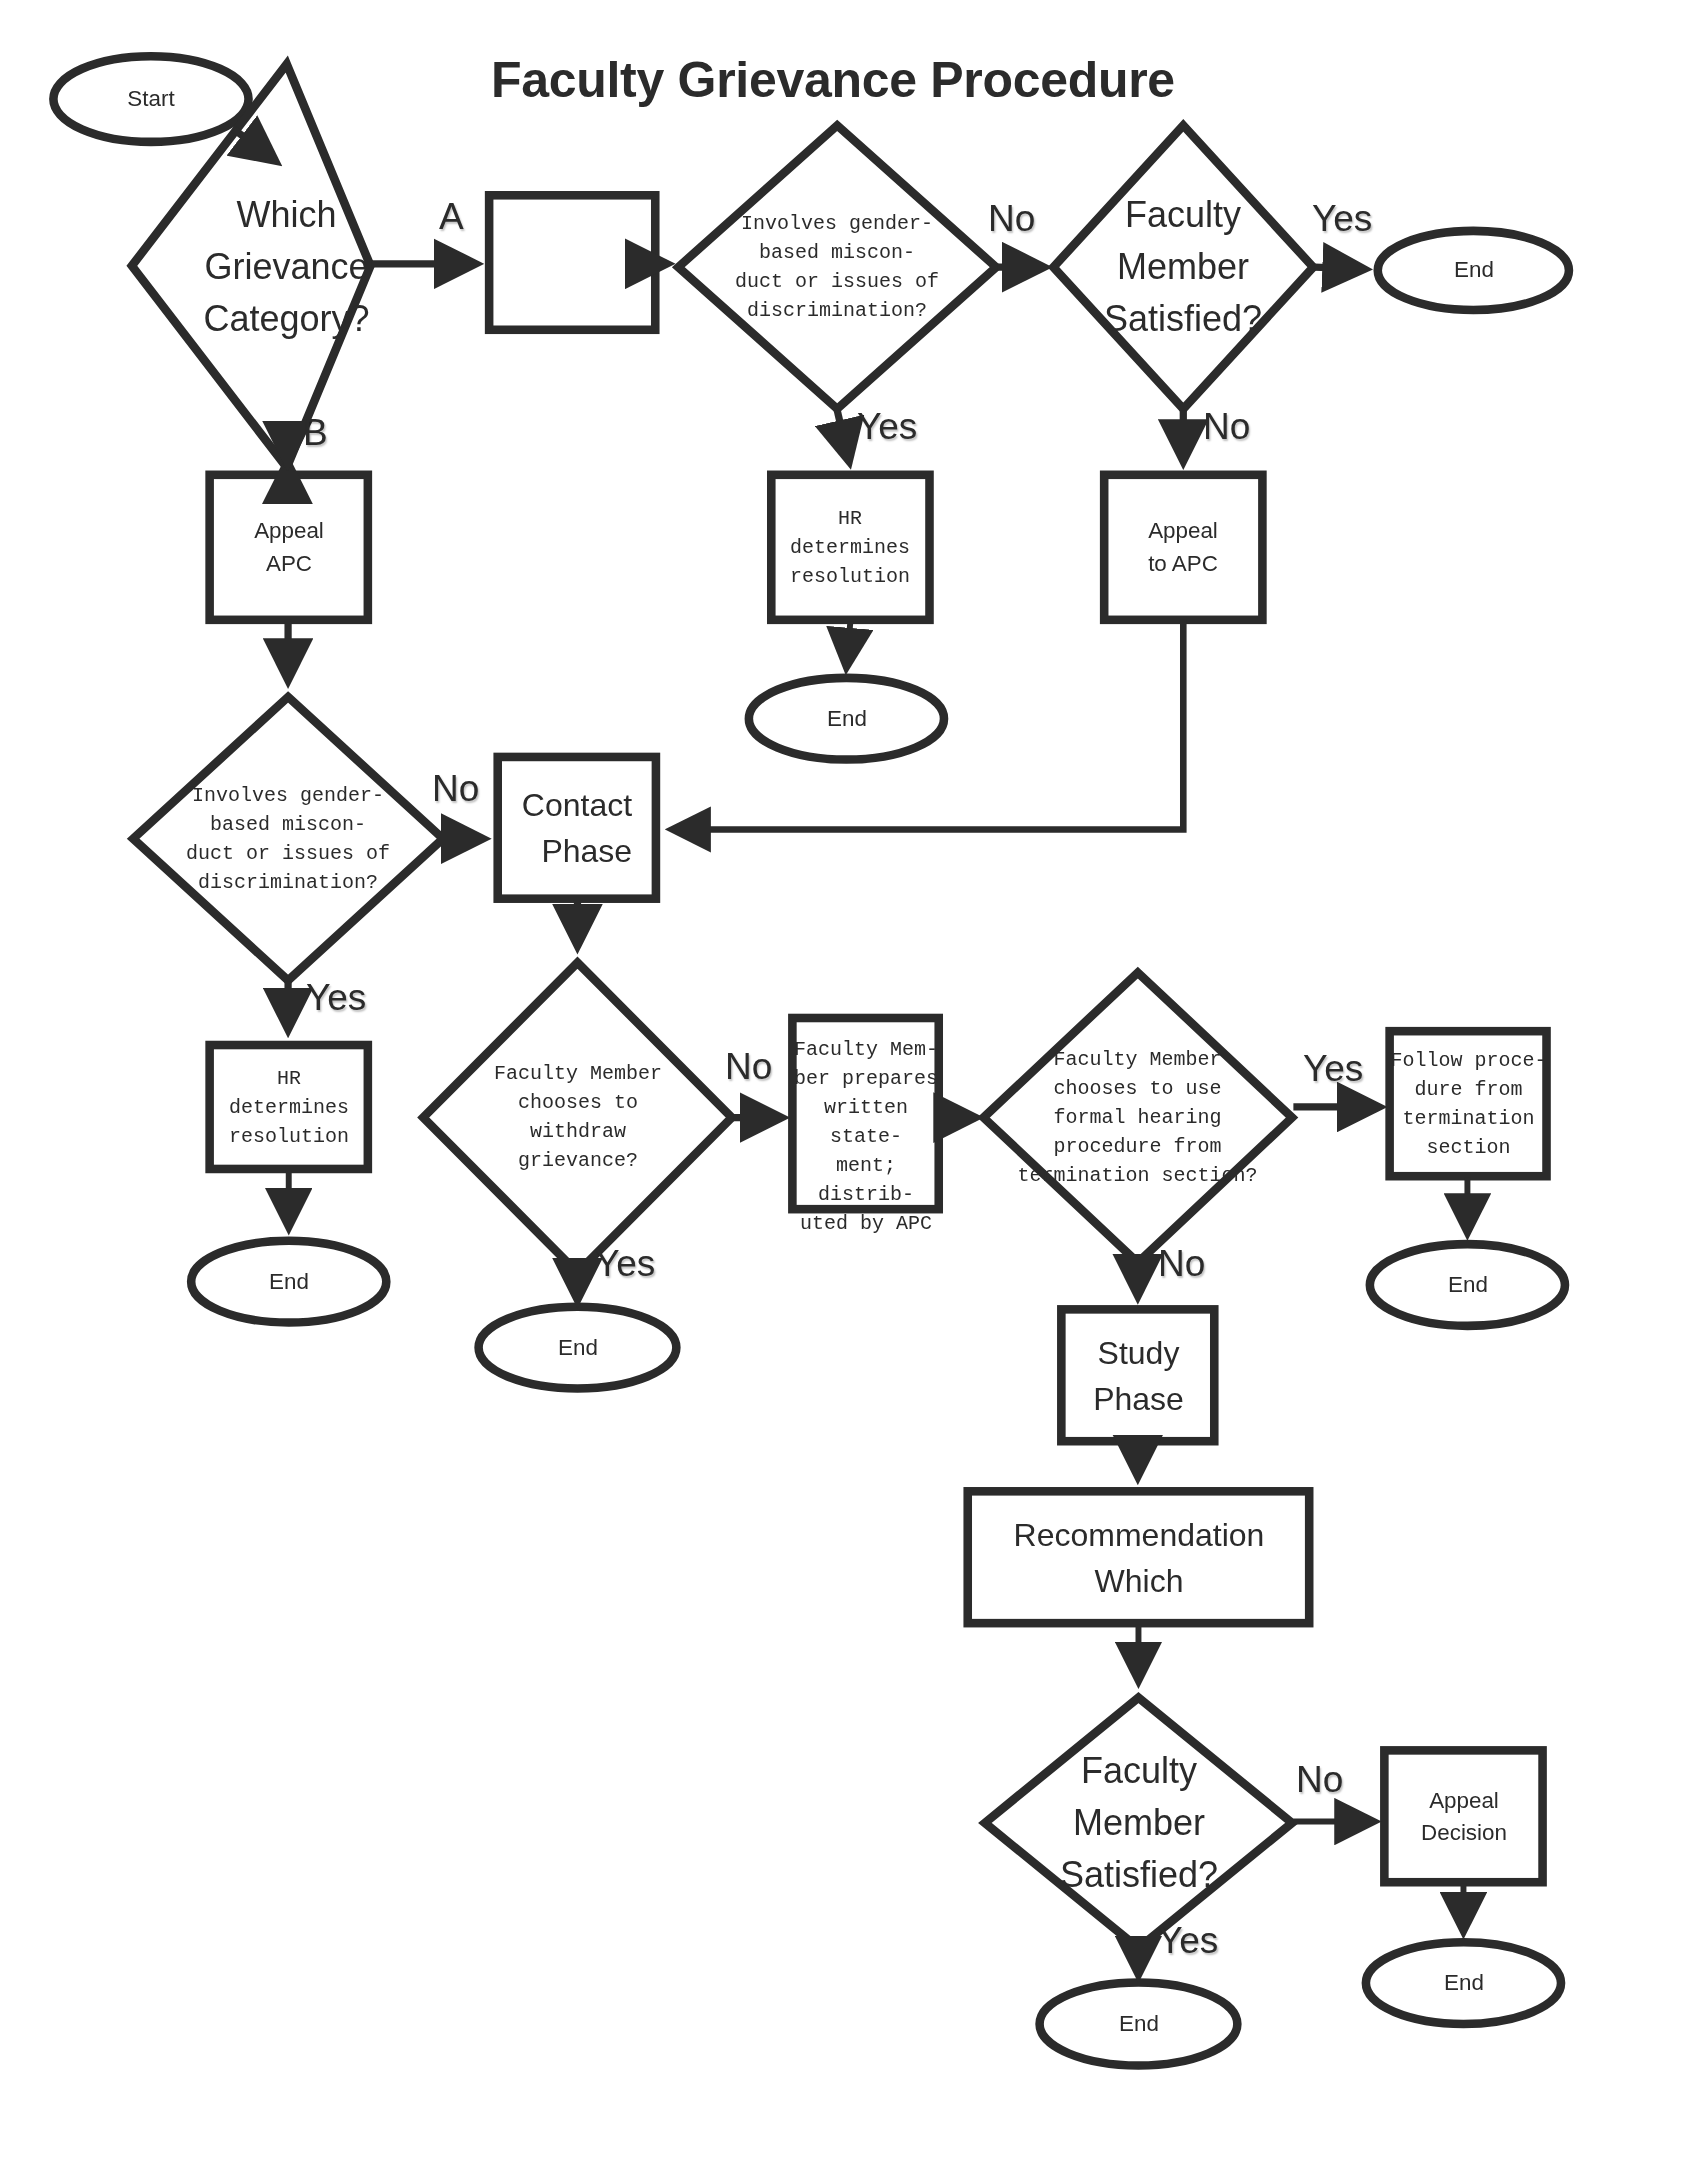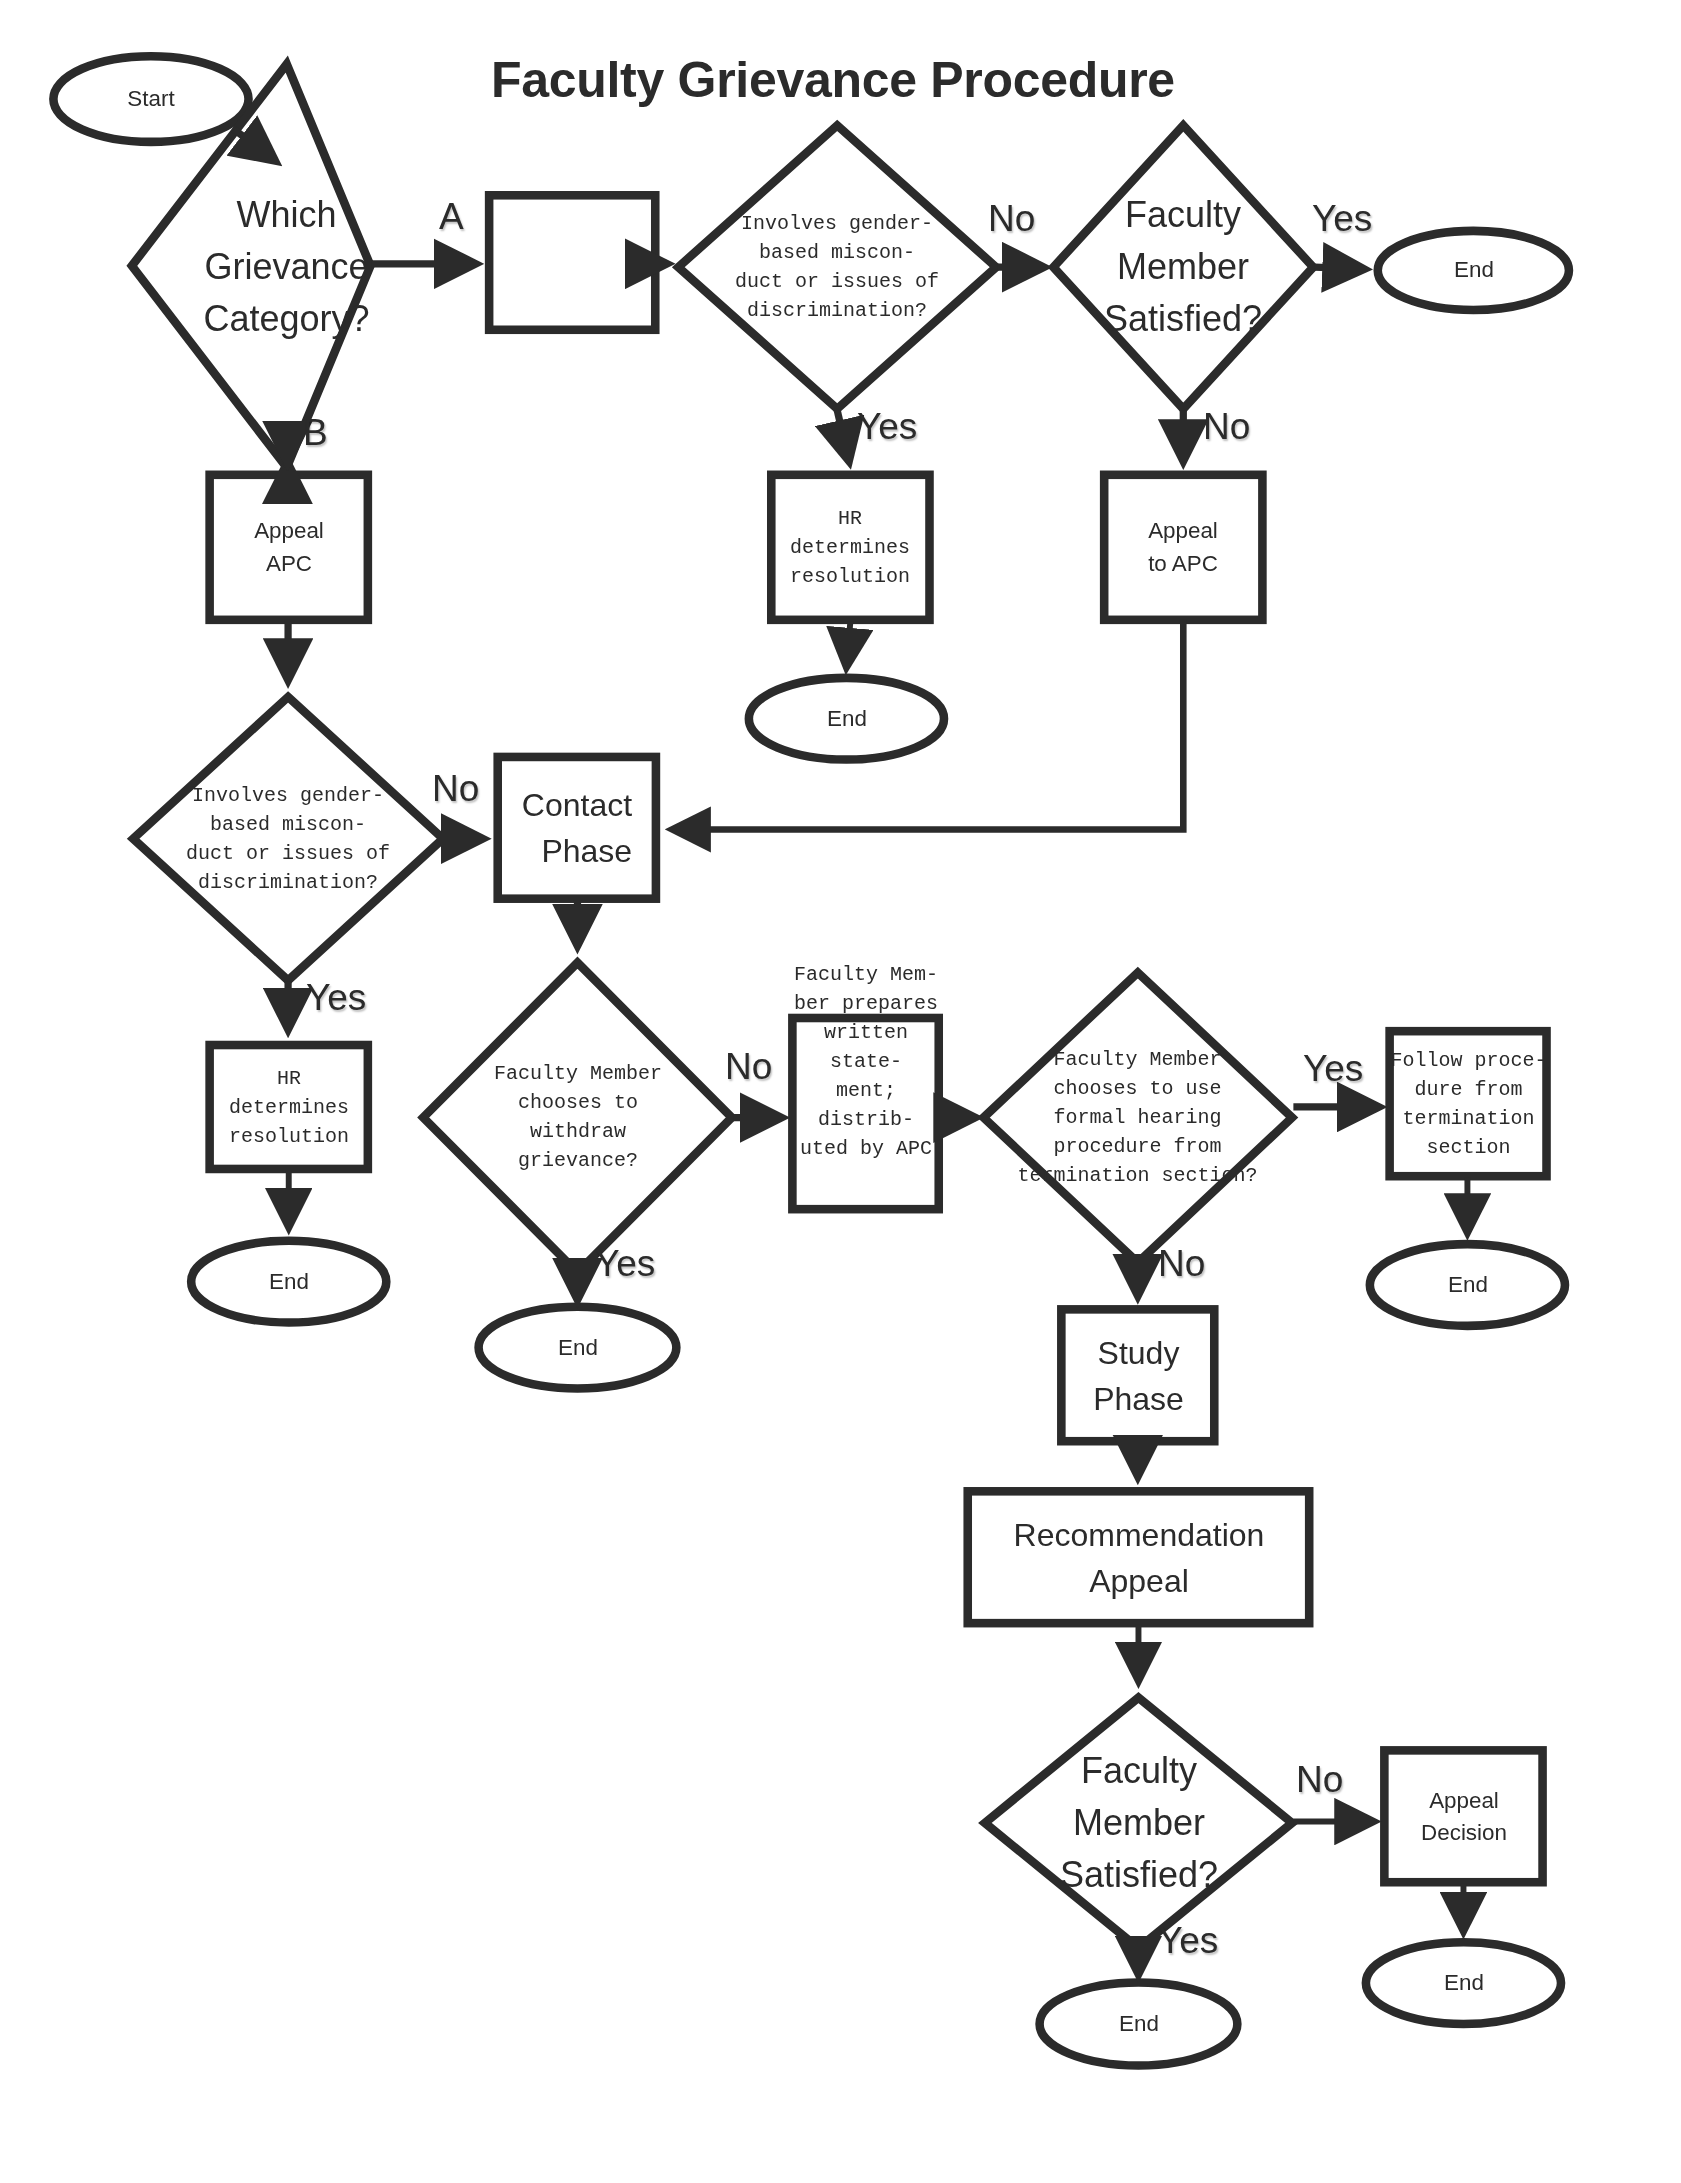--- a/index.html
+++ b/index.html
@@ -232,21 +232,21 @@
   <div class="node-text t-xl" style="left:498px; top:757px; width:158px; height:142px;text-align:right;">Contact
 Phase</div>
 
   <div class="node-text t-sm" style="left:466px; top:1048px; width:224px; height:138px;">Faculty Member
 chooses to
 withdraw
 grievance?</div>
 
   <div class="node-text t-md" style="left:512px; top:1327px; width:132px; height:42px;">End</div>
 
-  <div class="node-text t-sm" style="left:793px; top:966px; width:146px; height:191px;">Faculty Mem-
+  <div class="node-text t-sm" style="left:793px; top:1041px; width:146px; height:191px;">Faculty Mem-
 ber prepares
 written state-
 ment; distrib-
 uted by APC</div>
 
   <div class="node-text t-sm" style="left:1015px; top:1048px; width:245px; height:138px;">Faculty Member
 chooses to use
 formal hearing
 procedure from
 termination section?</div>
@@ -255,21 +255,21 @@
 dure from
 termination
 section</div>
 
   <div class="node-text t-md" style="left:1402px; top:1264px; width:132px; height:42px;">End</div>
 
   <div class="node-text t-xl" style="left:1062px; top:1310px; width:153px; height:132px;">Study
 Phase</div>
 
   <div class="node-text t-xl" style="left:968px; top:1492px; width:342px; height:132px;">Recommendation
-Appeal</div>
+Which</div>
 
   <div class="node-text t-lg" style="left:1037px; top:1754px; width:204px; height:138px;">Faculty
 Member
 Satisfied?</div>
 
   <div class="node-text t-md" style="left:1073px; top:2003px; width:132px; height:42px;">End</div>
 
   <div class="node-text t-md" style="left:1385px; top:1751px; width:158px; height:132px;">Appeal
 Decision</div>
 

